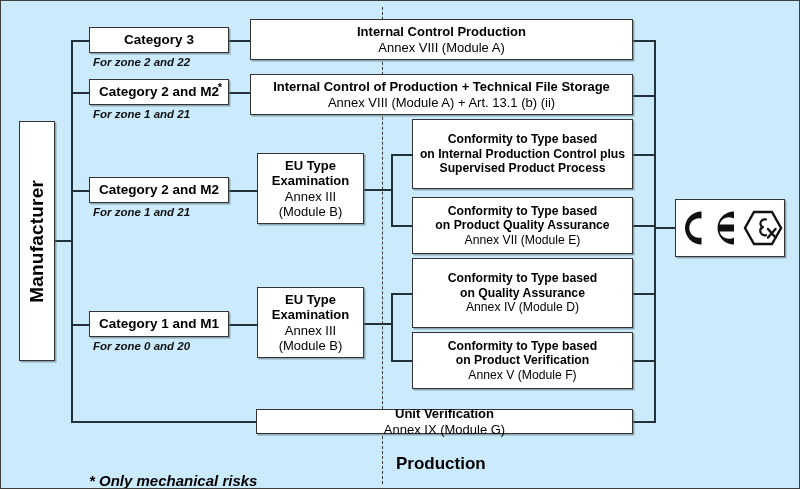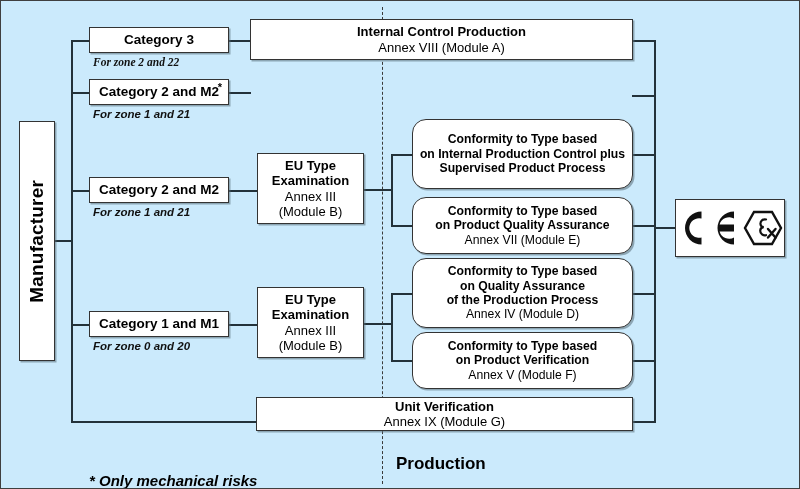--- a/index.html
+++ b/index.html
@@ -73,40 +73,40 @@
   .zone {
     position: absolute;
     left: 92px;
     font-style: italic;
     font-size: 11.5px;
     font-weight: bold;
     color: #111111;
     white-space: nowrap;
     z-index: 5;
   }
-  #zone3   { top: 55px; font-family: Liberation Serif, serif; }
+  #zone3   { top: 55px; }
   #zone2a  { top: 107px; }
   #zone2b  { top: 205px; }
   #zone1   { top: 339px; }
 
   
   .eutype {
     left: 256px; width: 107px; height: 71px;
     font-size: 13px;
   }
   #eu-top    { top: 152px; }
   #eu-bottom { top: 286px; }
 
   
   #internal-control      { left: 249px; top: 18px;  width: 383px; height: 41px; font-size: 13px; }
   #internal-control-tech { left: 249px; top: 73px;  width: 383px; height: 41px; font-size: 13px; }
-  #unit-verification     { left: 255px; top: 396px; width: 377px; height: 34px; font-size: 13px; }
-
-  
-  .conf { left: 411px; width: 221px; font-size: 12.2px; border-radius: 14px; }
+  #unit-verification     { left: 255px; top: 408px; width: 377px; height: 25px; font-size: 13px; }
+
+  
+  .conf { left: 411px; width: 221px; font-size: 12.2px; }
   #conf-c1 { top: 118px; height: 70px; }
   #conf-e  { top: 196px; height: 57px; }
   #conf-d  { top: 257px; height: 70px; }
   #conf-f  { top: 331px; height: 57px; }
 
   
   #ce-mark {
     left: 674px; top: 198px; width: 110px; height: 58px;
     flex-direction: row;
     justify-content: center;
@@ -214,20 +214,24 @@
     <span class="ln bold">Category 1 and  M1</span>
     <span class="star"></span>
   </div>
   <div class="zone" id="zone1">For zone 0 and 20</div>
 
   <div class="box" id="internal-control">
     <span class="ln bold">Internal Control Production</span>
     <span class="ln reg">Annex VIII (Module A)</span>
   </div>
 
+  <div class="box" id="internal-control-tech">
+    <span class="ln bold">Internal Control of Production + Technical File Storage</span>
+    <span class="ln reg">Annex VIII (Module A) + Art. 13.1 (b) (ii)</span>
+  </div>
 
   <div class="box eutype" id="eu-top">
     <span class="ln bold">EU Type</span>
     <span class="ln bold">Examination</span>
     <span class="ln reg">Annex  III</span>
     <span class="ln reg">(Module B)</span>
   </div>
 
   <div class="box eutype" id="eu-bottom">
     <span class="ln bold">EU Type</span>
@@ -244,21 +248,20 @@
 
   <div class="box conf" id="conf-e">
     <span class="ln bold">Conformity to Type based</span>
     <span class="ln bold">on Product Quality Assurance</span>
     <span class="ln reg">Annex  VII (Module E)</span>
   </div>
 
   <div class="box conf" id="conf-d">
     <span class="ln bold">Conformity to Type based</span>
     <span class="ln bold">on Quality Assurance</span>
-    <span class="ln bold">of the Production Process</span>
     <span class="ln reg">Annex  IV (Module D)</span>
   </div>
 
   <div class="box conf" id="conf-f">
     <span class="ln bold">Conformity to Type based</span>
     <span class="ln bold">on Product Verification</span>
     <span class="ln reg">Annex  V (Module F)</span>
   </div>
 
   <div class="box" id="unit-verification">

